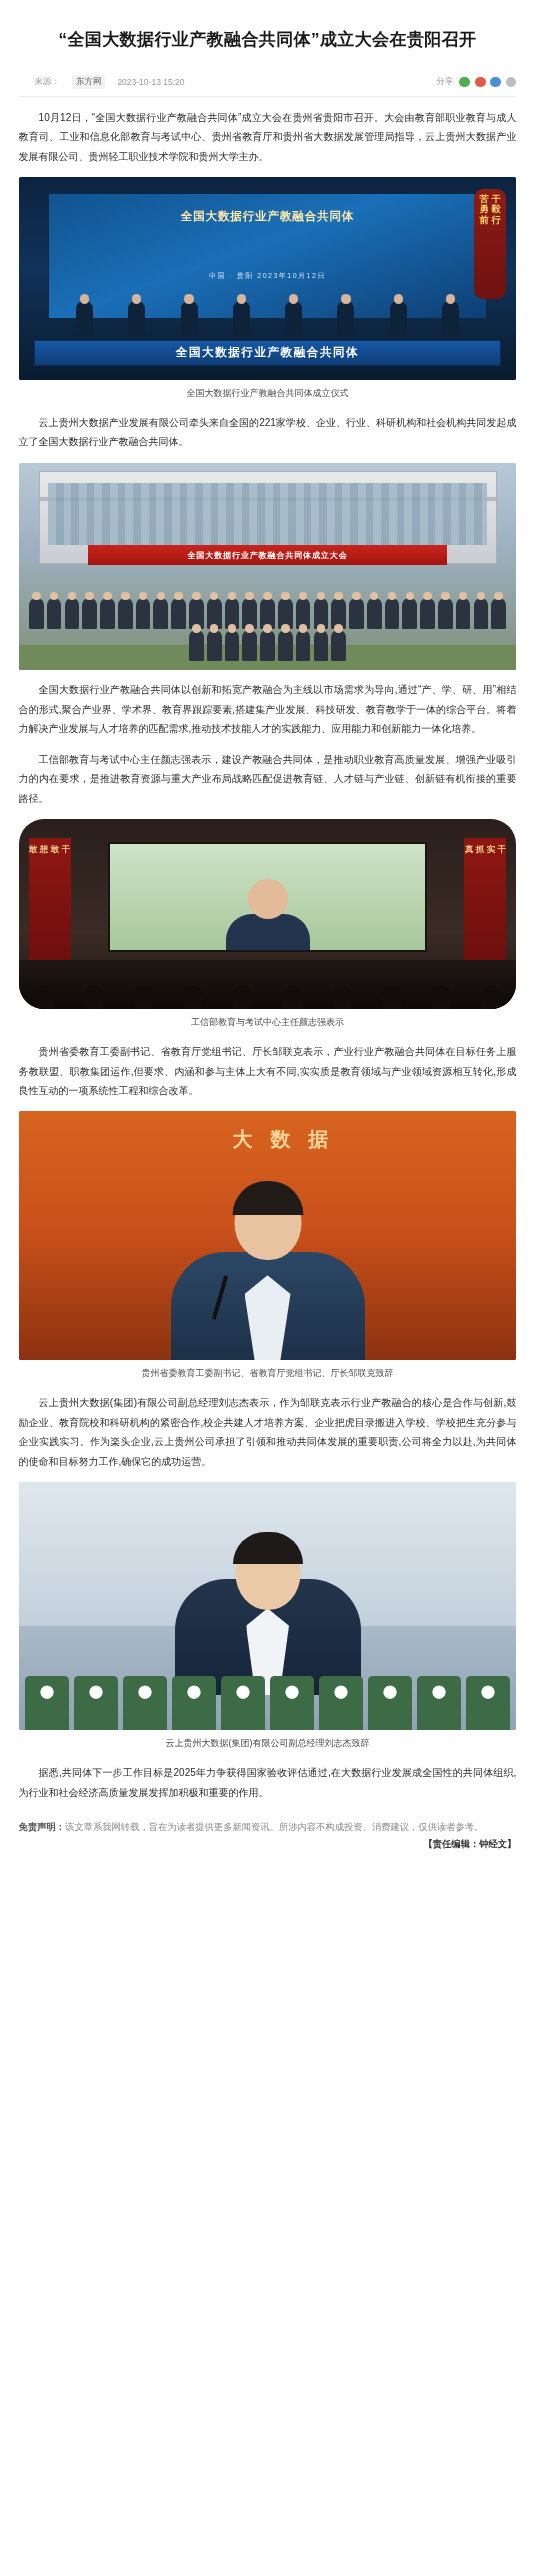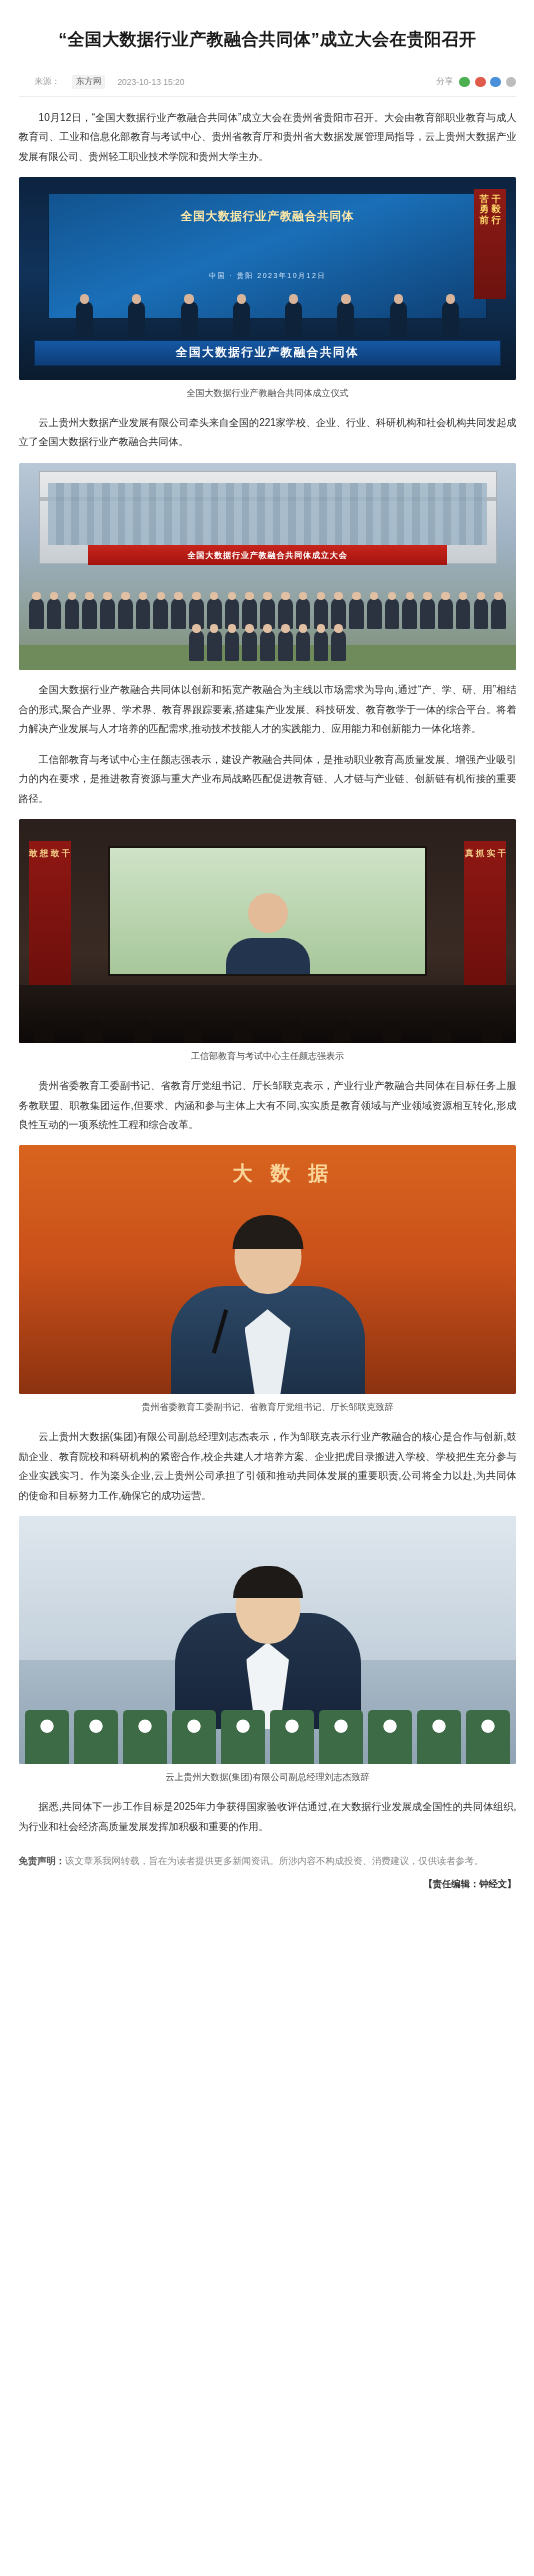--- a/index.html
+++ b/index.html
@@ -120,21 +120,21 @@
     position: absolute; left: 3%; right: 3%; bottom: 7%; height: 26px;
     background: linear-gradient(#1558a5,#0e3d77);
     border: 0.8px solid #0a2c55;
     color: #ffffff; font-size: 11.6px; font-weight: bold; letter-spacing: 1.5px;
     display: flex; align-items: center; justify-content: center;
   }
   .photo-stage .side-scroll {
     position: absolute; right: 2%; top: 6%; width: 32.5px; height: 54%;
     background: linear-gradient(#8e1b16,#6d120f);
     color: #ffd76a; font-size: 9.3px; text-align: center; padding-top: 4.6px;
-    line-height: 1.15; font-weight: bold;
+    line-height: 1.15; font-weight: bold; border-radius: 9px;
   }
   .photo-stage .people {
     position: absolute; left: 8%; right: 8%; bottom: 21%; height: 42px;
     display: flex; justify-content: space-around; align-items: flex-end;
   }
   .photo-stage .people i {
     display: block; width: 17px; height: 36px; background: #0e2239;
     border-radius: 7.7px 7.7px 1.5px 1.5px; position: relative;
   }
   .photo-stage .people i::before {
@@ -180,22 +180,23 @@
     content: ""; position: absolute; top: -6.2px; left: 3.1px;
     width: 8.5px; height: 8.5px; border-radius: 50%; background: #e0bfa3;
   }
   .photo-group .lawn {
     position: absolute; left: 0; right: 0; bottom: 0; height: 12%;
     background: #6f8a5b;
   }
 
   
   .photo-screen {
-    height: 224px;
+    height: 190px;
     background: linear-gradient(#2a1f1c 0%, #3a2b24 60%, #1d1512 100%);
+    border-radius: 25px;
   }
   .photo-screen .big {
     position: absolute; left: 18%; right: 18%; top: 12%; height: 58%;
     background: linear-gradient(#cfe3c7,#a7c79b);
     border: 2.3px solid #1a1410;
   }
   .photo-screen .face {
     position: absolute; left: 50%; top: 50%; transform: translate(-50%,-45%);
     width: 40px; height: 40px; border-radius: 50%; background: #e3bb98;
   }
@@ -294,21 +295,21 @@
   
   .disclaimer {
     font-size: 9.3px;
     line-height: 1.85;
     color: #888;
     margin-top: 17px;
     text-align: justify;
   }
   .disclaimer .strong { color: #555; font-weight: bold; }
   .editor {
-    margin-top: 8px;
+    margin-top: 2px;
     font-size: 9.3px;
     color: #333;
     text-align: right;
     font-weight: bold;
   }
 </style>
 </head>
 <body>
 
 <div class="page">

